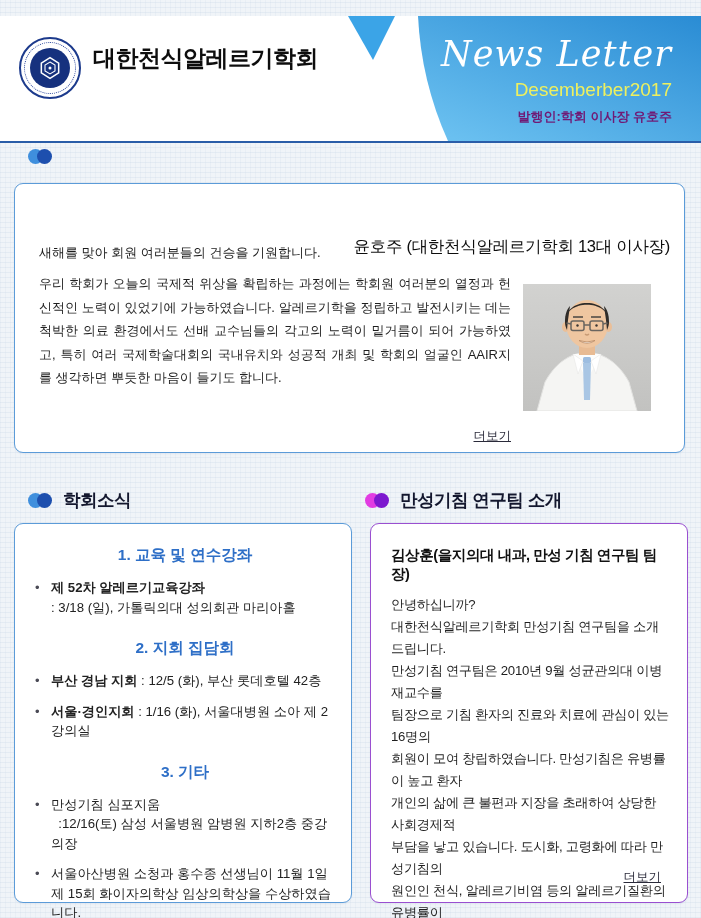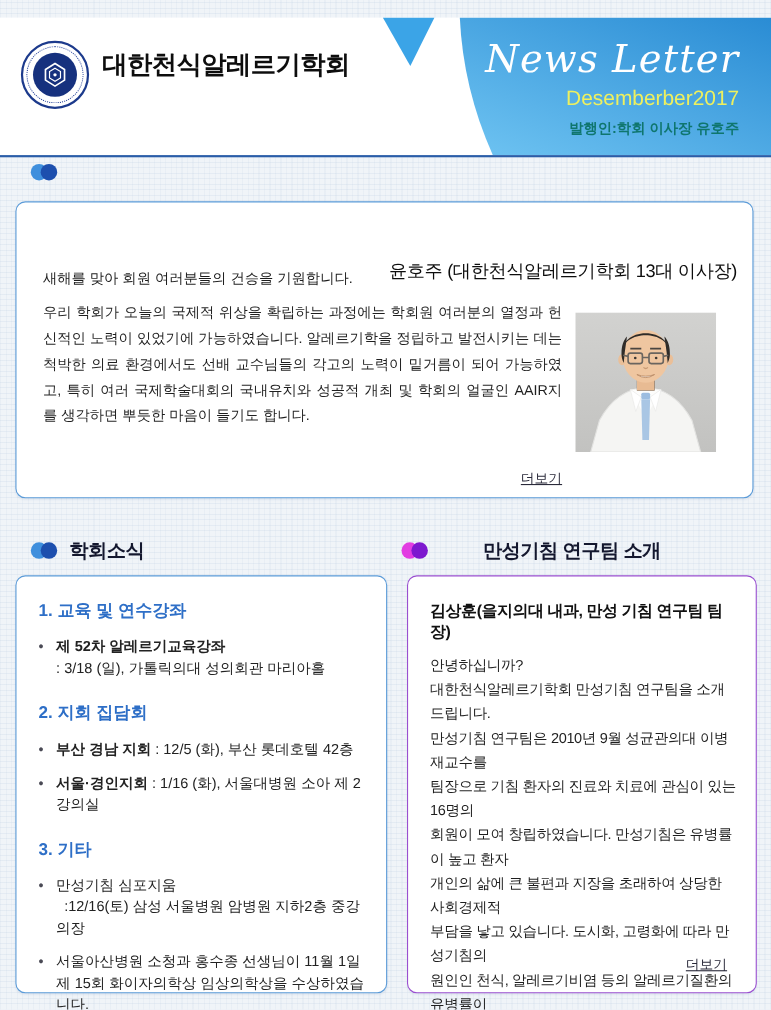--- a/index.html
+++ b/index.html
@@ -20,21 +20,21 @@
   .logo-core{position:absolute;left:9px;top:9px;width:40px;height:40px;border-radius:50%;
     background:#16317e;display:flex;align-items:center;justify-content:center;}
   .org-title{position:absolute;left:93px;top:27px;font-size:23px;font-weight:bold;
     color:#0d0d0d;letter-spacing:-0.5px;}
   .org-sub{position:absolute;left:94px;top:60px;font-size:11.5px;color:#2b2b2b;line-height:1.35;}
   .header-wave{position:absolute;left:340px;top:0;}
   .nl-title{position:absolute;right:29px;top:18px;font-family:"DejaVu Serif",serif;
     font-style:italic;font-size:35px;color:#fff;letter-spacing:1px;text-align:center;}
   .nl-issue{position:absolute;right:29px;top:63px;font-size:19px;font-weight:normal;
     color:var(--issue-yellow,#eef05e);text-align:center;}
-  .nl-pub{position:absolute;right:29px;top:92px;font-size:13px;font-weight:bold;color:#0f766e;}
+  .nl-pub{position:absolute;right:29px;top:92px;font-size:13px;font-weight:bold;color:#701a75;}
   
   .sec-head{position:absolute;display:flex;align-items:center;}
   .bullet{position:relative;width:25px;height:15px;flex:0 0 25px;}
   .bullet .c1,.bullet .c2{position:absolute;top:0;width:15px;height:15px;border-radius:50%;}
   .bullet .c1{left:0;}
   .bullet .c2{left:9px;}
   .bullet-blue .c1{background:var(--bullet-blue-light,#3f8fdd);}
   .bullet-blue .c2{background:var(--bullet-blue-dark,#1d4fae);}
   .bullet-purple .c1{background:var(--bullet-magenta,#e23ce2);}
   .bullet-purple .c2{background:var(--bullet-purple,#7d18cf);}
@@ -46,21 +46,21 @@
   .greet-line{position:absolute;left:24px;top:60px;font-size:13px;color:#1c1c1c;}
   .signature{position:absolute;right:14px;top:52px;font-size:16.5px;color:#0d0d0d;letter-spacing:-0.3px;}
   .greet-body{position:absolute;left:24px;top:88px;width:472px;margin:0;
     font-size:13px;line-height:23.5px;text-align:justify;color:#1f1f1f;}
   .photo{position:absolute;left:508px;top:100px;width:128px;height:127px;}
   .more-row{position:absolute;left:24px;top:242px;width:472px;text-align:right;}
   .more-link{font-size:12.5px;color:#2a2a3a;text-decoration:underline;cursor:pointer;}
   
   .box-news{left:14px;top:523px;width:338px;height:380px;
     border:1px solid var(--box-blue-border,#5b9bd8);padding:21px 16px 0 20px;}
-  .nb-h{font-size:15.5px;font-weight:bold;color:var(--accent-blue,#2e6fc7);margin:0 0 12px 0;}
+  .nb-h{font-size:15.5px;font-weight:bold;color:var(--accent-blue,#2e6fc7);margin:0 0 12px 0;text-align:center;}
   .nb-h.later{margin-top:21px;}
   .nb-item{display:flex;margin-bottom:11px;font-size:13.2px;color:#222;}
   .nb-item .dot{flex:0 0 16px;color:#4a4a55;font-size:13px;line-height:19px;}
   .nb-item .itext{white-space:pre-line;line-height:19.5px;}
   .nb-item .b{font-weight:bold;}
   .box-team{left:370px;top:523px;width:318px;height:380px;
     border:1px solid var(--box-purple-border,#9a4fd0);padding:20px 18px 0 20px;}
   .team-title{font-size:14.5px;font-weight:bold;color:#111;text-align:left;
     margin:2px 0 10px 0;letter-spacing:-0.4px;}
   .team-body{font-size:13.2px;line-height:22px;color:#1f1f1f;white-space:pre-line;margin:0;letter-spacing:-0.3px;}
@@ -185,21 +185,21 @@
 &nbsp;&nbsp;:12/16(토) 삼성 서울병원 암병원 지하2층 중강의장</span></div>
     </div>
     <div class="nb-item">
       <span class="dot">•</span>
       <div class="itext"><span>서울아산병원 소청과  홍수종 선생님이 11월 1일
 제 15회  화이자의학상  임상의학상을 수상하였습니다.</span></div>
     </div>
 
   </section>
 
-  <div class="sec-head" style="left:365px;top:488px;gap:39px;">
+  <div class="sec-head" style="left:365px;top:488px;">
     <span class="bullet bullet-purple">
       <span class="c1"></span>
         <span class="c2"></span>
     </span>
     <span class="sec-label">만성기침 연구팀 소개</span>
   </div>
 
   <section class="box box-team">
     <div class="team-title">김상훈(을지의대 내과, 만성 기침 연구팀 팀장)</div>
     <p class="team-body">안녕하십니까?

